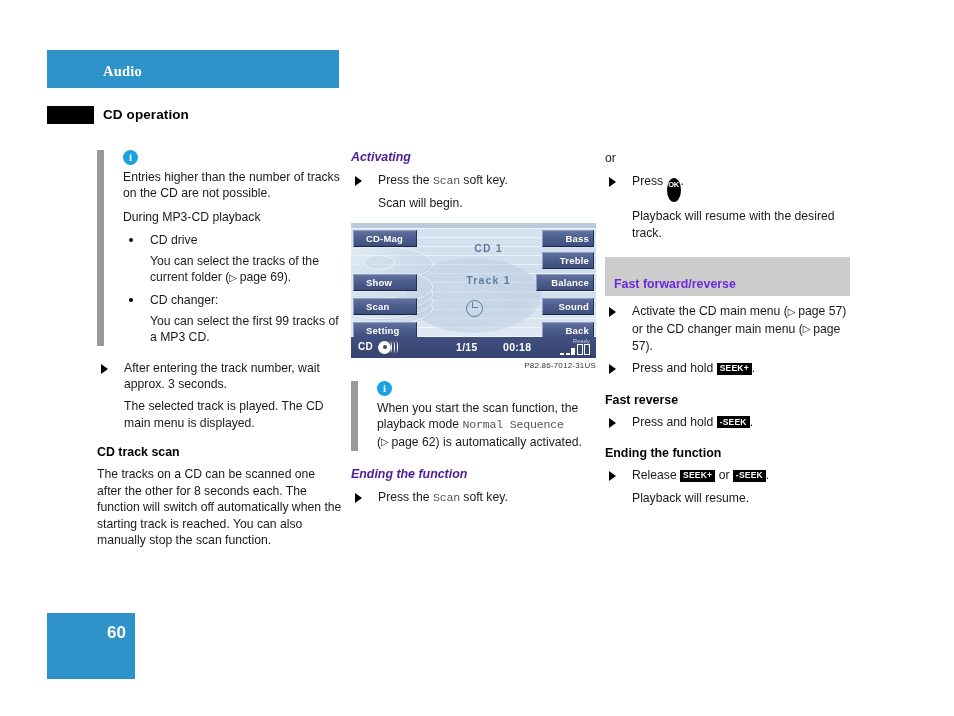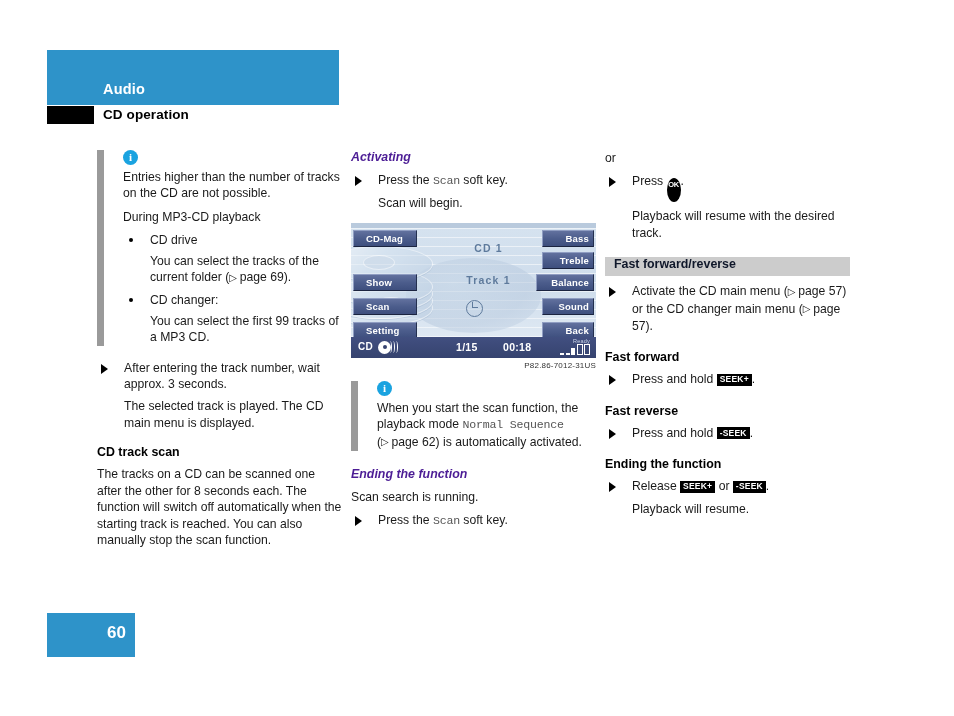--- a/index.html
+++ b/index.html
@@ -22,22 +22,23 @@
     height: 716px;
     overflow: hidden;
   }
 
   
   .hdr-band {
     position: absolute;
     left: 47px;
     top: 50px;
     width: 292px;
-    height: 55px;
+    height: 38px;
     background: #2e93c9;
+    font-family: Liberation Serif, serif;
   }
   .hdr-band-label {
     position: absolute;
     left: 56px;
     bottom: 8px;
     font-size: 14.5px;
     font-weight: bold;
     color: #ffffff;
     letter-spacing: 0.2px;
   }
@@ -65,21 +66,21 @@
     color: #000000;
     letter-spacing: 0.1px;
   }
 
   
   .pagenum-box {
     position: absolute;
     left: 47px;
     top: 613px;
     width: 88px;
-    height: 44px;
+    height: 66px;
     background: #2e93c9;
   }
   .pagenum-box span {
     position: absolute;
     right: 9px;
     top: 10px;
     font-size: 17px;
     font-weight: bold;
     color: #ffffff;
   }
@@ -115,23 +116,23 @@
     font-size: 12.4px;
     font-weight: bold;
     font-style: italic;
     color: #4c1d95;
     margin: 0 0 7px 0;
     line-height: 15px;
   }
   .h-gray {
     font-size: 12.4px;
     font-weight: bold;
-    color: #0f172a;
+    color: #6d28d9;
     background: #cccccc;
-    padding: 0 0 4px 9px;
+    padding: 20px 0 4px 9px;
     margin: 16px 0 7px 0;
     line-height: 15px;
   }
 
   
   .arrow-item {
     position: relative;
     padding-left: 27px;
     font-size: 12.2px;
     line-height: 16.4px;
@@ -567,21 +568,20 @@
 
     <div class="disp-caption">P82.86-7012-31US</div>
 
     <div class="notebox" style="margin-top:11px;">
       <div class="bar"></div>
       <div class="note-icon">i</div>
       <p class="para nomargin"><span>When you start the scan function, the playback mode</span> <span class="mono">Normal Sequence</span> <span>(</span><span class="ref-tri">▷&nbsp;</span><span>page 62</span><span>) is automatically activated.</span></p>
     </div>
 
     <div class="h-italic" style="margin-top:16px;">Ending the function</div>
-    <p class="para tight">Scan search is running.</p>
 
     <div class="arrow-item">
       <span class="tri"></span>
       <span>Press the</span>
       <span class="mono">Scan</span>
       <span>soft key.</span>
     </div>
   </div>
 
   <div class="col col-3">
@@ -595,21 +595,20 @@
     </div>
     <p class="sub-para">Playback will resume with the desired track.</p>
 
     <div class="h-gray">Fast forward/reverse</div>
 
     <div class="arrow-item">
       <span class="tri"></span>
       <span>Activate the CD main menu (</span><span class="ref-tri">▷&nbsp;</span><span>page 57</span><span>) or the CD changer main menu (</span><span class="ref-tri">▷&nbsp;</span><span>page 57</span><span>).</span>
     </div>
 
-    <div class="h-bold" style="margin-top:16px;">Fast forward</div>
     <div class="arrow-item">
       <span class="tri"></span>
       <span>Press and hold</span>
       <span class="keybadge">SEEK+</span><span>.</span>
     </div>
 
     <div class="h-bold" style="margin-top:16px;">Fast reverse</div>
     <div class="arrow-item">
       <span class="tri"></span>
       <span>Press and hold</span>

